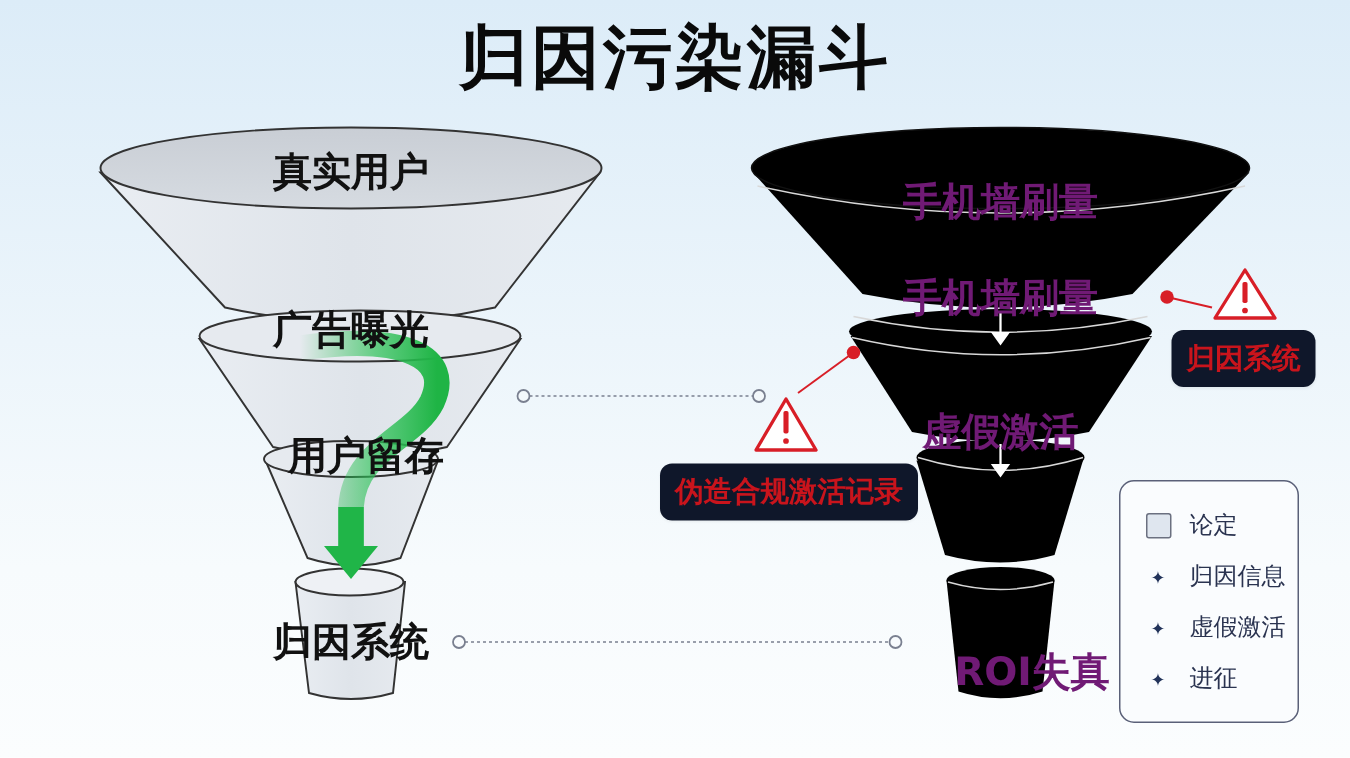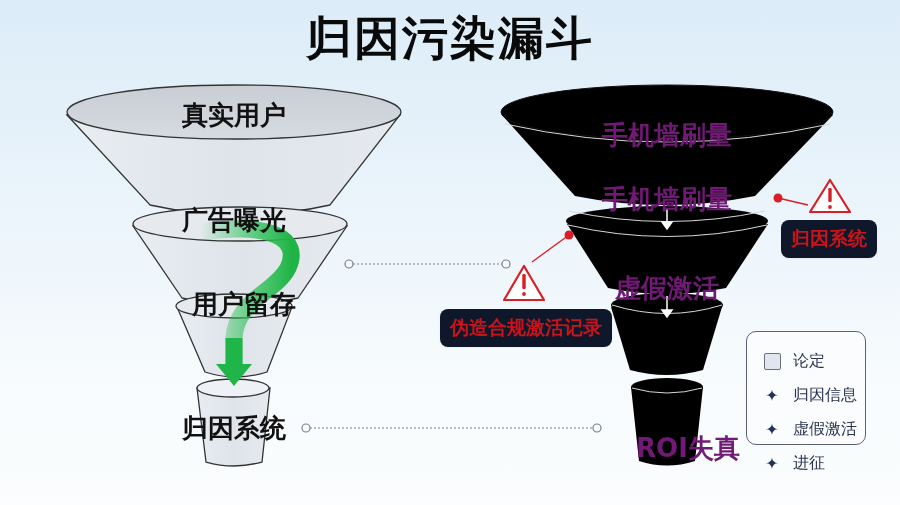--- a/index.html
+++ b/index.html
@@ -18,23 +18,23 @@
     font-weight: bold; white-space: nowrap; font-size: 26px;
   }
   .lbl.dark { color: #111; }
   .lbl.light { color: #701a75; margin-top: 20px; }
   .tag {
     position: absolute; background: #0f172a; color: #c9141c; border-radius: 8px;
     font-size: 19px; font-weight: bold; padding: 6px 10px; white-space: nowrap;
     transform: translate(-50%, -50%); box-shadow: 0 1px 2px rgba(0,0,0,0.05);
   }
   .legend {
-    position: absolute; left: 746px; top: 331px; width: 120px; height: 114px;
+    position: absolute; left: 746px; top: 320px; width: 120px; height: 162px;
     border: 1.5px solid #5a6078; border-radius: 10px; background: #fafcfe;
-    box-sizing: border-box; padding: 12px 0 0 14px;
+    box-sizing: border-box; padding: 12px 0 0 14px; font-family: Liberation Mono, monospace;
   }
   .legend-item {
     display: flex; align-items: center; height: 34px; font-size: 16px; color: #2a3350;
   }
   .legend-item .sym { width: 22px; margin-right: 10px; display: flex; justify-content: center; }
   .sq { width: 15px; height: 15px; border: 1.5px solid #6b7080; background: #dfe6ef; border-radius: 2px; }
   .star { color: #22335a; font-size: 16px; }
 </style>
 </head>
 <body>

